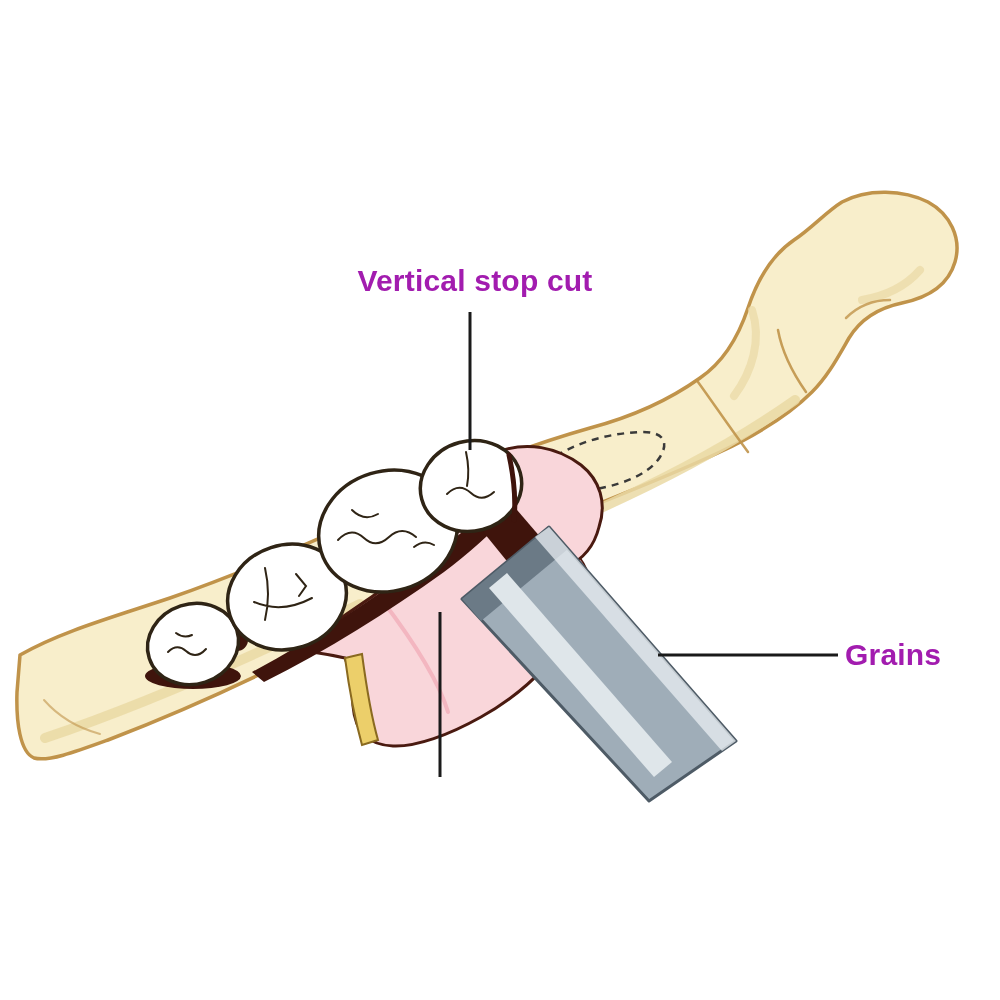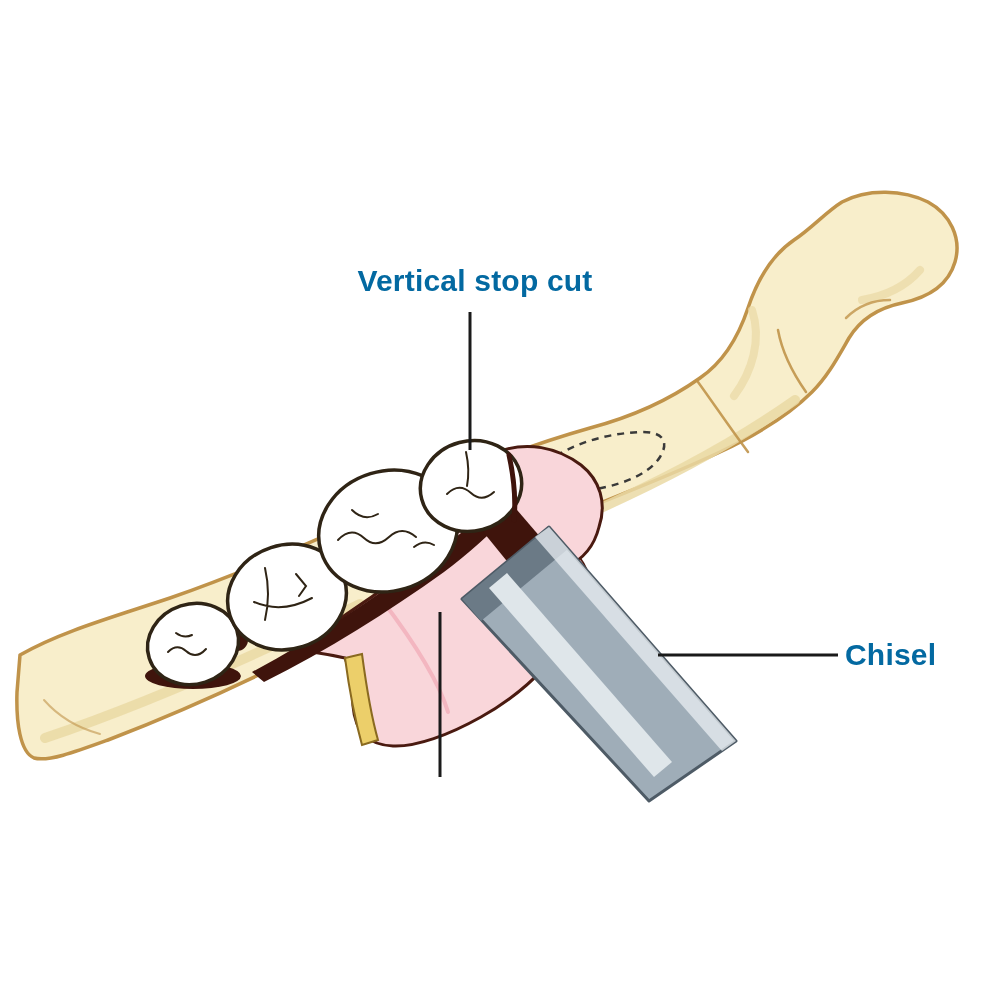--- a/index.html
+++ b/index.html
@@ -5,21 +5,21 @@
   html,body { margin:0; padding:0; background:#ffffff; }
   .stage {
     position:relative; width:1000px; height:1000px;
     background:#ffffff; overflow:hidden;
     font-family:"Liberation Sans", sans-serif;
   }
   .stage svg { position:absolute; left:0; top:0; }
   .label {
     position:absolute;
     font-family:"Liberation Sans", sans-serif;
-    font-size:30px; font-weight:600; color:#0369a1;
+    font-size:30px; font-weight:600; color:#a21caf;
     letter-spacing:0.2px; white-space:nowrap;
   }
   .label.center { text-align:center; }
 </style>
 </head>
 <body>
 
 <div class="stage">
 
   <svg width="1000" height="1000" viewBox="0 0 1000 1000">
@@ -122,15 +122,15 @@
     <path d="M 507 573 L 672 762 L 654 777 L 489 588 Z" fill="#dfe6ea"></path>
     <path opacity="0.75" d="M 549 527 L 736 741 L 722 751 L 535 537 Z" fill="#e9eff3"></path>
 
     <line stroke-width="3" x1="470" y1="312" x2="470" y2="450" stroke="#1a1a1a"></line>
     <line stroke-width="3" x1="658" y1="655" x2="838" y2="655" stroke="#1a1a1a"></line>
     <line stroke-width="3" x1="440" y1="612" x2="440" y2="777" stroke="#1a1a1a"></line>
   </svg>
 
   <div class="label center" style="left:290px; top:264px; width:370px;">Vertical stop cut</div>
 
-  <div class="label" style="left:845px; top:638px;">Chisel</div>
+  <div class="label" style="left:845px; top:638px;">Grains</div>
 
 </div>
 
 </body></html>

